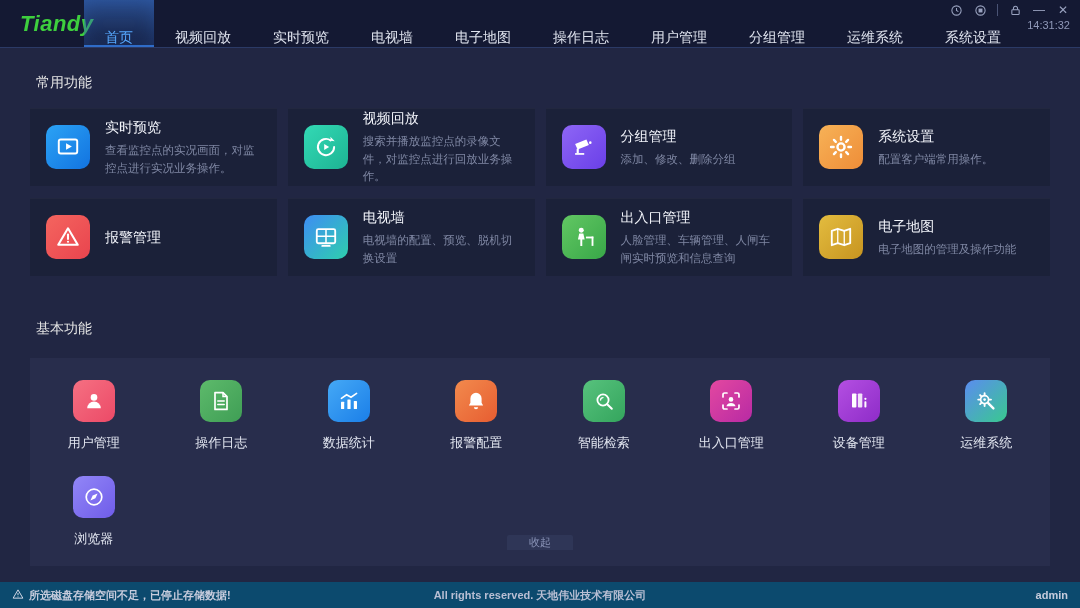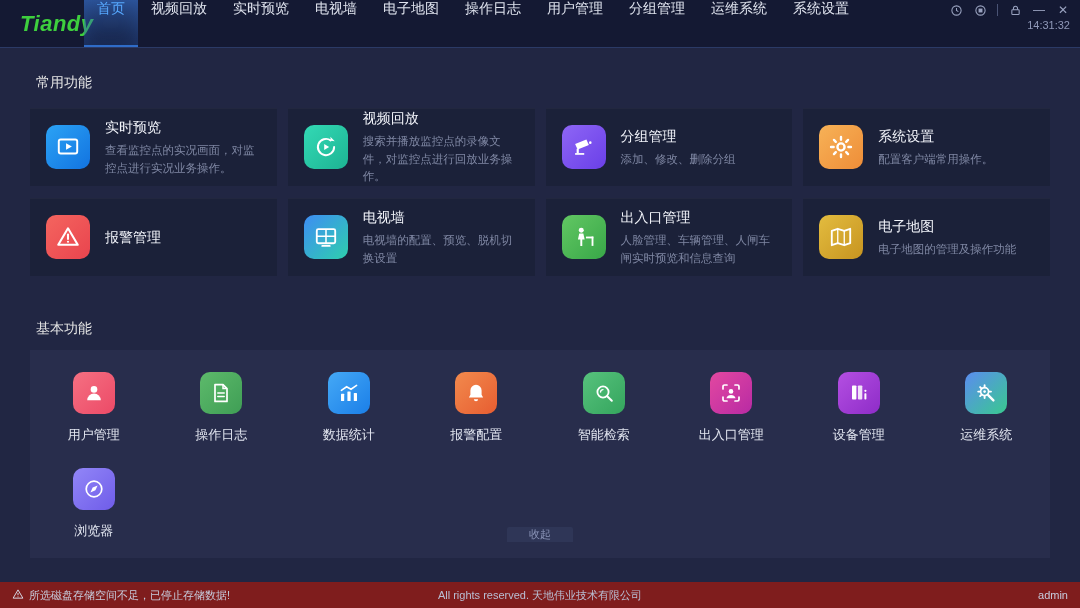--- a/index.html
+++ b/index.html
@@ -13,41 +13,41 @@
     height:48px; background:#141933; display:flex; align-items:stretch;
     border-bottom:1px solid #2b3a66; position:relative;
   }
   .logo {
     width:84px; display:flex; align-items:center; padding-left:20px;
     font-size:22px; font-weight:bold; font-style:italic; color:#3ecf3e;
     letter-spacing:.5px;
   }
   .tabs { display:flex; }
   .tab {
-    padding:0 13px; display:flex; align-items:flex-start; font-size:14px;
+    padding:0 21px; display:flex; align-items:flex-end; font-size:14px;
     color:#dfe3ee; cursor:pointer; white-space:nowrap;
   }
   .tab.active {
     background:linear-gradient(180deg, rgba(58,118,214,.55), rgba(23,52,110,.25));
     color:#57a9ff; box-shadow:inset 0 -2px 0 #2f6cc8, inset 0 0 18px rgba(60,120,220,.25);
   }
   .winctrl {
     position:absolute; right:10px; top:3px; display:flex; flex-direction:column;
     align-items:flex-end; gap:2px;
   }
   .winctrl-icons { display:flex; align-items:center; gap:10px; color:#9aa3c0; }
   .winctrl-icons .wbtn { width:14px; height:14px; display:flex; align-items:center; justify-content:center; cursor:pointer; font-size:12px; }
   .winctrl-icons svg { width:13px; height:13px; }
   .winctrl .sep { width:1px; height:12px; background:#4a5375; }
   .clock-text { font-size:11px; color:#8f98b8; }
   
   .main { padding:0 30px; }
   .section-title { font-size:14px; color:#e5e5e5; }
   .t1 { margin:26px 0 16px 6px; }
-  .t2 { margin:44px 0 12px 6px; }
+  .t2 { margin:44px 0 20px 6px; }
   .cards {
     display:grid; grid-template-columns:repeat(4,1fr); gap:12px 11px;
   }
   .card {
     background:#1b2139; height:78px; padding:0 16px; display:flex;
     align-items:center; gap:15px; cursor:pointer;
     box-shadow:inset 0 1px 0 rgba(255,255,255,.03);
   }
   .tile {
     width:44px; height:44px; min-width:44px; border-radius:10px;
@@ -70,22 +70,22 @@
   .app-label { font-size:13px; color:#e2e6f0; }
   .collapse-btn {
     position:absolute; left:50%; bottom:16px; transform:translateX(-50%);
     width:66px; height:15px; background:#2f3657; color:#8b94b8;
     font-size:11px; display:flex; align-items:center; justify-content:center;
     cursor:pointer; border-radius:2px 2px 0 0;
   }
   
   .statusbar {
     position:absolute; left:0; bottom:0; width:100%; height:26px;
-    background:#7f1d1d; display:flex; align-items:center; padding:8px 12px;
-    font-size:11px; color:#c7ccdd;
+    background:#0c4a6e; display:flex; align-items:center; padding:8px 12px;
+    font-size:11px; color:#c7ccdd;font-weight:bold;
   }
   .status-left { display:flex; align-items:center; gap:5px; }
   .status-left svg { width:12px; height:12px; }
   .status-center { position:absolute; left:50%; transform:translateX(-50%); color:#b9bfd4; }
   .status-right { margin-left:auto; color:#c7ccdd; }
 </style>
 </head>
 <body>
 
 <div class="topbar">

